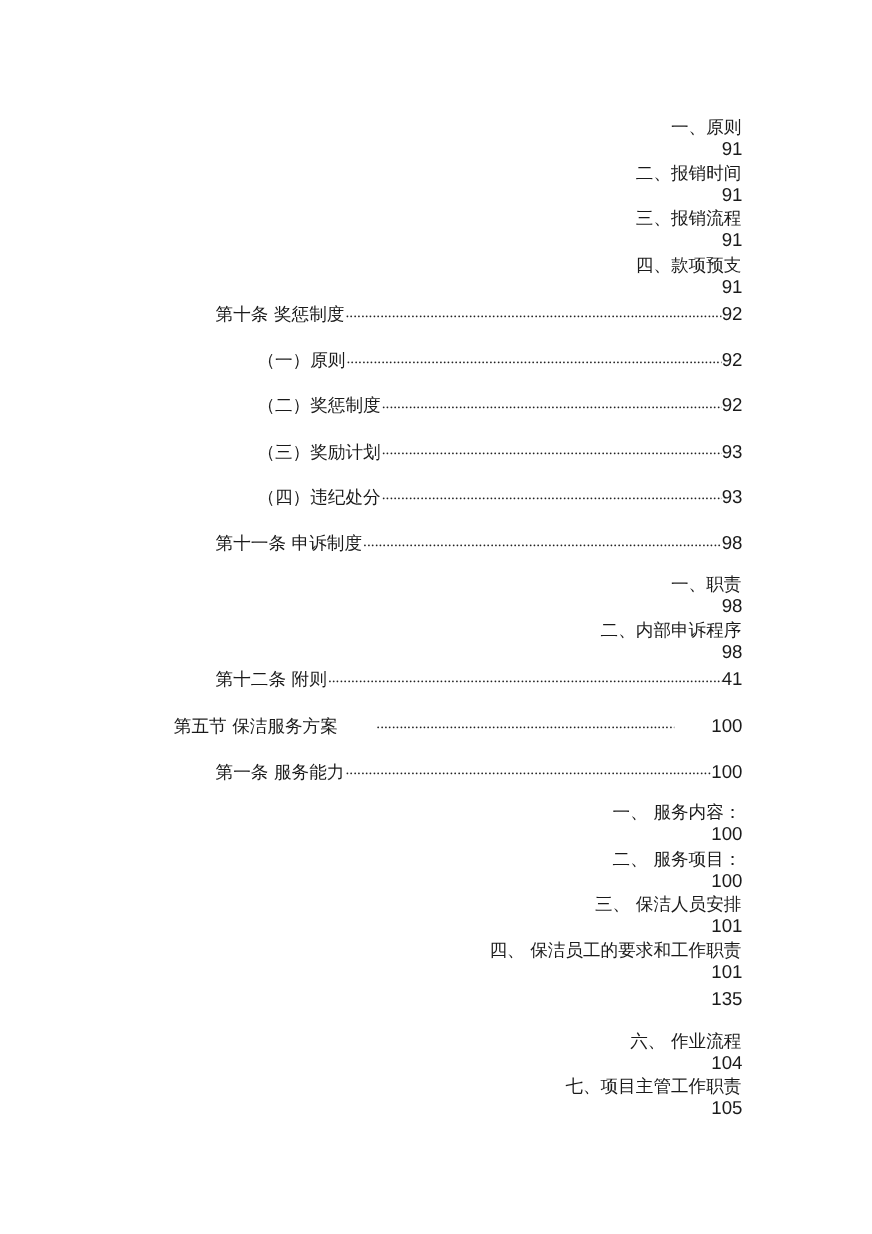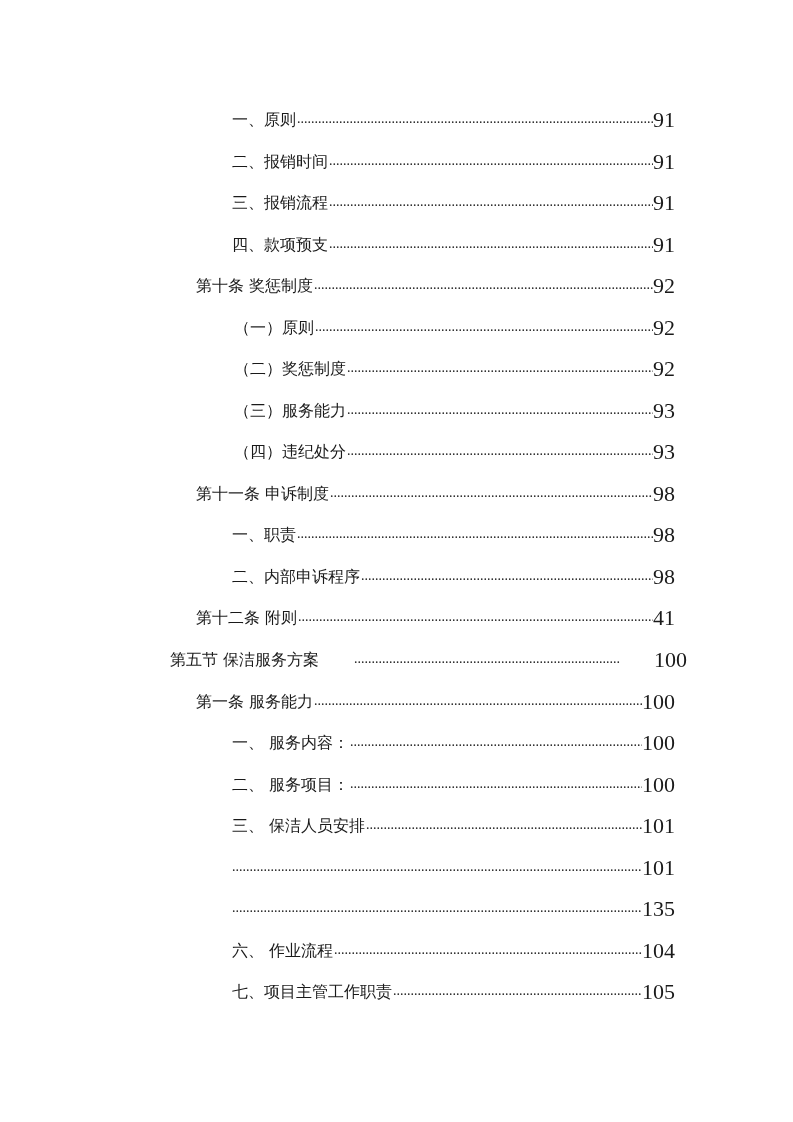--- a/index.html
+++ b/index.html
@@ -8,24 +8,24 @@
     .toc { position: absolute; left: 0; top: 0; width: 793px; }
     .row { position: absolute; height: 24px; display: flex; align-items: flex-end;
            font-size: 16px; line-height: 20px; white-space: nowrap; }
     .row .title { flex: 0 0 auto; padding-right: 1px; }
     .row .leader { flex: 1 1 auto; overflow: hidden; height: 20px; position: relative; }
     .row .leader::before {
       content: "................................................................................................................................................................................................................";
       position: absolute; left: 0; bottom: 1px; letter-spacing: 0px; font-size: 14px;
       font-family: "Liberation Serif", serif; color: #222;
     }
-    .row .page { flex: 0 0 auto; font-family: Liberation Serif, serif; font-size: 22px; }
-    .lvl1 { left: 170px; width: 517px; gap: 34px; }
+    .row .page { flex: 0 0 auto; font-family: Liberation Sans, sans-serif; font-size: 17px; }
+    .lvl1 { left: 158px; width: 517px; gap: 34px; }
     .lvl2 { left: 196px; width: 479px; }
-    .lvl3 { left: 232px; width: 443px; }
+    .lvl3 { left: 232px; width: 443px; flex-direction: column; }
     .lvl3p { left: 234px; width: 441px; text-align: right; }
   </style>
 </head>
 <body>
 
 <div class="toc">
   <div class="row lvl3" style="top:106px">
     <span class="title">一、原则</span>
     <span class="leader"></span>
     <span class="page">91</span>
@@ -54,21 +54,21 @@
     <span class="title">（一）原则</span>
     <span class="leader"></span>
     <span class="page">92</span>
   </div>
   <div class="row lvl3p" style="top:355px">
     <span class="title">（二）奖惩制度</span>
     <span class="leader"></span>
     <span class="page">92</span>
   </div>
   <div class="row lvl3p" style="top:397px">
-    <span class="title">（三）服务能力</span>
+    <span class="title">（三）奖励计划</span>
     <span class="leader"></span>
     <span class="page">93</span>
   </div>
   <div class="row lvl3p" style="top:438px">
     <span class="title">（四）违纪处分</span>
     <span class="leader"></span>
     <span class="page">93</span>
   </div>
   <div class="row lvl2" style="top:480px">
     <span class="title">第十一条  申诉制度</span>
@@ -109,20 +109,21 @@
     <span class="title">二、  服务项目：</span>
     <span class="leader"></span>
     <span class="page">100</span>
   </div>
   <div class="row lvl3" style="top:812px">
     <span class="title">三、  保洁人员安排</span>
     <span class="leader"></span>
     <span class="page">101</span>
   </div>
   <div class="row lvl3" style="top:854px">
+    <span class="title">四、  保洁员工的要求和工作职责</span>
     <span class="leader"></span>
     <span class="page">101</span>
   </div>
   <div class="row lvl3" style="top:895px">
     <span class="leader"></span>
     <span class="page">135</span>
   </div>
   <div class="row lvl3" style="top:937px">
     <span class="title">六、  作业流程</span>
     <span class="leader"></span>

